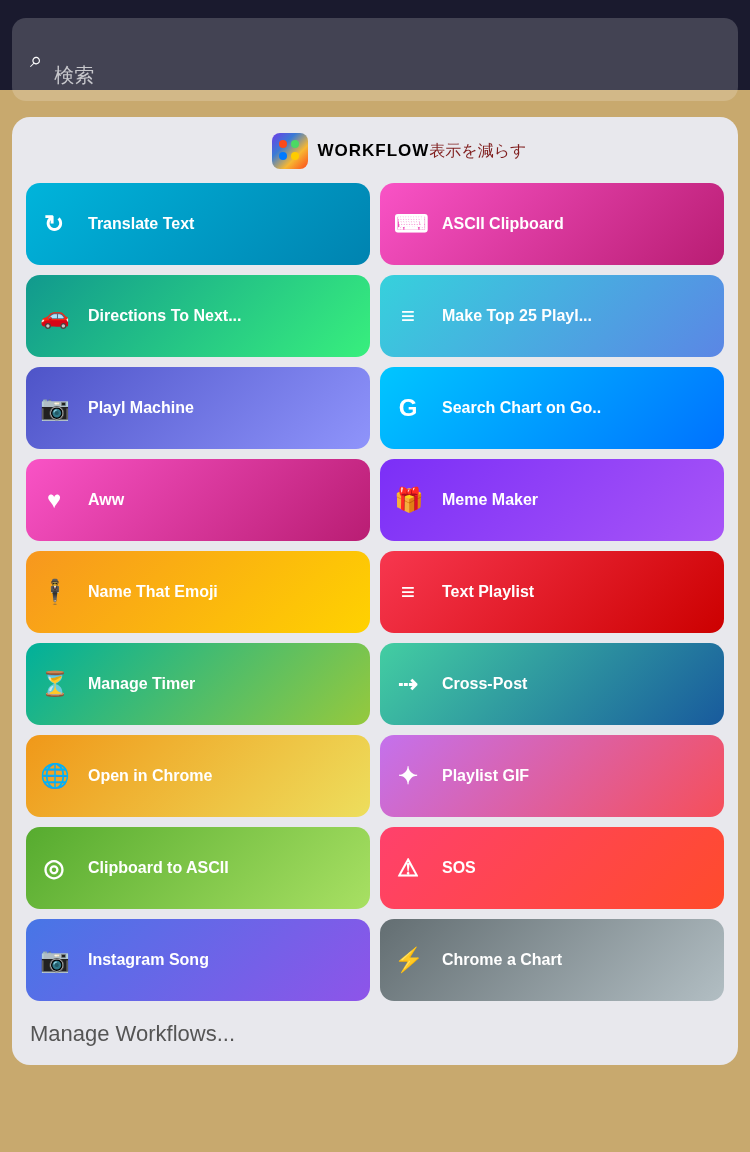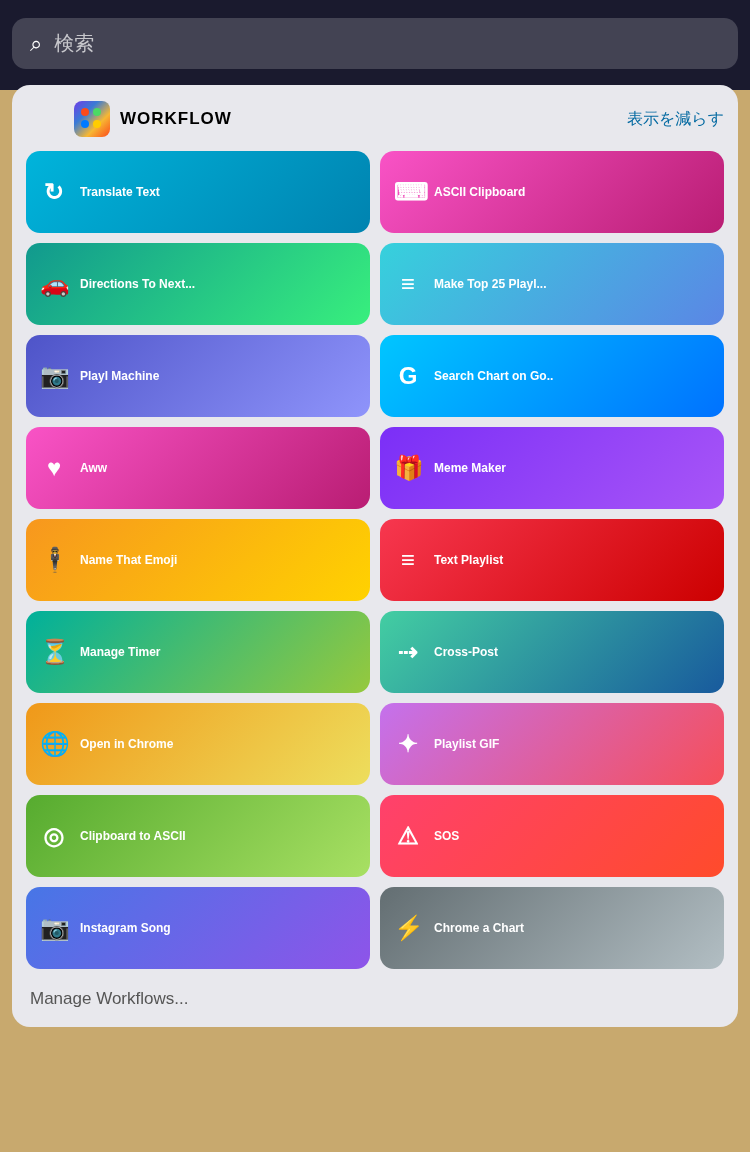--- a/index.html
+++ b/index.html
@@ -33,32 +33,33 @@
     }
     .search-icon {
       color: #fff;
       font-size: 22px;
       margin-right: 12px;
     }
     .search-text {
       color: rgba(255,255,255,0.7);
       font-size: 20px;
       font-weight: 400;
+      margin-top: 32px;
     }
     
     .workflow-card {
       background: #e8e8ed;
       border-radius: 18px;
       padding: 16px 14px 10px 14px;
     }
     
     .card-header {
       display: flex;
       align-items: center;
-      justify-content: space-between;
+      justify-content: center;
       margin-bottom: 14px;
       margin-left: 48px;
     }
     .card-header-left {
       display: flex;
       align-items: center;
       gap: 10px;
     }
     .workflow-icon {
       width: 36px;
@@ -86,21 +87,21 @@
     .dot-b { background: #007aff; }
     .dot-y { background: #ffcc00; }
     .card-title {
       font-size: 17px;
       font-weight: 700;
       color: #000;
       letter-spacing: 1px;
     }
     .show-less {
       font-size: 16px;
-      color: #0369a1;
+      color: #7f1d1d;
     }
     
     .workflow-grid {
       display: grid;
       grid-template-columns: 1fr 1fr;
       gap: 10px;
       margin-bottom: 10px;
     }
     .wf-btn {
       border-radius: 14px;
@@ -117,23 +118,24 @@
       font-weight: 600;
       text-align: left;
     }
     .wf-btn-icon {
       font-size: 24px;
       flex-shrink: 0;
       width: 28px;
       text-align: center;
     }
     .wf-btn-label {
-      font-size: 12px;
+      font-size: 16px;
       font-weight: 600;
       line-height: 1.2;
+      margin-left: 8px;
     }
     
     .btn-teal      { background: linear-gradient(135deg, #00b4db, #0083b0); }
     .btn-pink-red  { background: linear-gradient(135deg, #f953c6, #b91d73); }
     .btn-green     { background: linear-gradient(135deg, #11998e, #38ef7d); }
     .btn-cyan      { background: linear-gradient(135deg, #36d1dc, #5b86e5); }
     .btn-indigo    { background: linear-gradient(135deg, #4e54c8, #8f94fb); }
     .btn-sky       { background: linear-gradient(135deg, #00c6ff, #0072ff); }
     .btn-magenta   { background: linear-gradient(135deg, #f953c6, #b91d73); }
     .btn-purple    { background: linear-gradient(135deg, #7b2ff7, #a855f7); }
@@ -145,21 +147,21 @@
     .btn-purple2   { background: linear-gradient(135deg, #c471ed, #f64f59); }
     .btn-green2    { background: linear-gradient(135deg, #56ab2f, #a8e063); }
     .btn-red2      { background: linear-gradient(135deg, #ff416c, #ff4b2b); }
     .btn-blue-ind  { background: linear-gradient(135deg, #4776e6, #8e54e9); }
     .btn-gray      { background: linear-gradient(135deg, #636e72, #b2bec3); }
 
     
     .manage-link {
       text-align: left;
       padding: 10px 4px 8px 4px;
-      font-size: 17px;
+      font-size: 22px;
       color: #555;
     }
   </style>
 </head>
 <body>
 
 <div class="bg-overlay"></div>
 <div class="page-container">
 
   <div class="search-bar">

